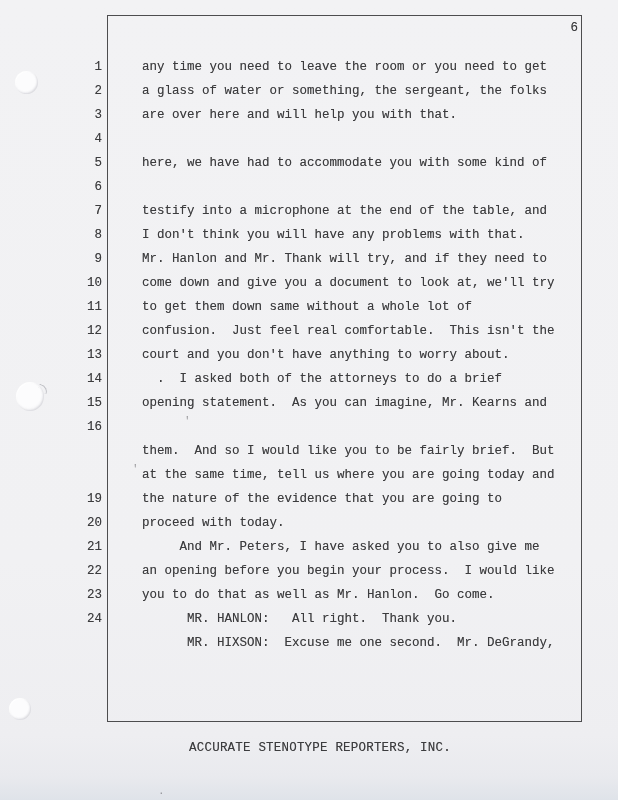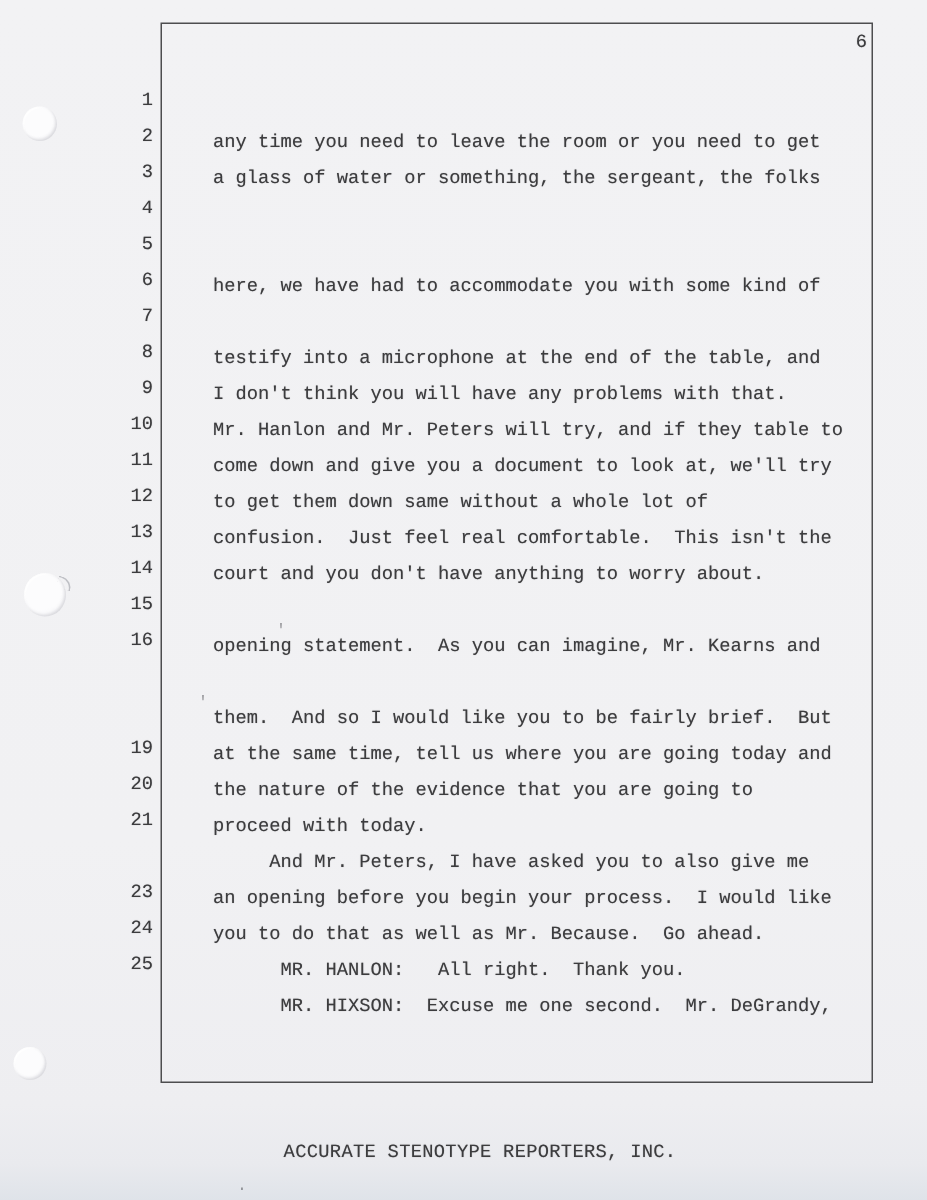--- a/index.html
+++ b/index.html
@@ -30,32 +30,30 @@
   .row{position:relative;height:24px;line-height:24px;font-size:12.5px;}
   .lineno{
     position:absolute;left:0;width:102px;
     text-align:right;
     text-shadow:0 0 .6px rgba(60,60,62,.5);
   }
   .ltext{
     position:absolute;left:142px;
     white-space:pre;
     text-shadow:0 0 .6px rgba(60,60,62,.5);
-    margin-top:28px;
   }
   .footer{
     position:absolute;
     top:741px;left:0;width:100%;
     padding-left:22px;
     box-sizing:border-box;
     text-align:center;
     font-size:12.5px;
     letter-spacing:.2px;
     text-shadow:0 0 .6px rgba(60,60,62,.5);
-    margin-top:20px;
   }
   
   .punch{
     position:absolute;border-radius:50%;
     background:radial-gradient(circle at 42% 38%,#fcfcfd 55%,#f7f7f9 72%,#eeeef1 100%);
     box-shadow:inset -1px -1px 2px rgba(140,140,150,.28), inset 1px 1px 1px rgba(255,255,255,.9);
   }
   .punch-top{left:15px;top:71px;width:23px;height:23px;}
   .punch-mid{left:16px;top:382px;width:28px;height:29px;}
   .punch-mid::after{ 
@@ -88,20 +86,21 @@
       <div class="row">
         <span class="lineno">1</span>
         <span class="ltext">any time you need to leave the room or you need to get</span>
       </div>
       <div class="row">
         <span class="lineno">2</span>
         <span class="ltext">a glass of water or something, the sergeant, the folks</span>
       </div>
       <div class="row">
         <span class="lineno">3</span>
+        <span class="ltext">are over here and will help you with that.</span>
       </div>
       <div class="row">
         <span class="lineno">4</span>
       </div>
       <div class="row">
         <span class="lineno">5</span>
         <span class="ltext">here, we have had to accommodate you with some kind of</span>
       </div>
       <div class="row">
         <span class="lineno">6</span>
@@ -109,40 +108,41 @@
       <div class="row">
         <span class="lineno">7</span>
         <span class="ltext">testify into a microphone at the end of the table, and</span>
       </div>
       <div class="row">
         <span class="lineno">8</span>
         <span class="ltext">I don't think you will have any problems with that.</span>
       </div>
       <div class="row">
         <span class="lineno">9</span>
-        <span class="ltext">Mr. Hanlon and Mr. Peters will try, and if they table to</span>
+        <span class="ltext">Mr. Hanlon and Mr. Thank will try, and if they need to</span>
       </div>
       <div class="row">
         <span class="lineno">10</span>
         <span class="ltext">come down and give you a document to look at, we'll try</span>
       </div>
       <div class="row">
         <span class="lineno">11</span>
         <span class="ltext">to get them down same without a whole lot of</span>
       </div>
       <div class="row">
         <span class="lineno">12</span>
         <span class="ltext">confusion.  Just feel real comfortable.  This isn't the</span>
       </div>
       <div class="row">
         <span class="lineno">13</span>
         <span class="ltext">court and you don't have anything to worry about.</span>
       </div>
       <div class="row">
         <span class="lineno">14</span>
+        <span class="ltext">  .  I asked both of the attorneys to do a brief</span>
       </div>
       <div class="row">
         <span class="lineno">15</span>
         <span class="ltext">opening statement.  As you can imagine, Mr. Kearns and</span>
       </div>
       <div class="row">
         <span class="lineno">16</span>
       </div>
       <div class="row">
         <span class="ltext">them.  And so I would like you to be fairly brief.  But</span>
@@ -156,32 +156,32 @@
       </div>
       <div class="row">
         <span class="lineno">20</span>
         <span class="ltext">proceed with today.</span>
       </div>
       <div class="row">
         <span class="lineno">21</span>
         <span class="ltext">     And Mr. Peters, I have asked you to also give me</span>
       </div>
       <div class="row">
+        <span class="lineno">22</span>
         <span class="ltext">an opening before you begin your process.  I would like</span>
       </div>
       <div class="row">
         <span class="lineno">23</span>
-        <span class="ltext">you to do that as well as Mr. Because.  Go ahead.</span>
+        <span class="ltext">you to do that as well as Mr. Hanlon.  Go come.</span>
       </div>
       <div class="row">
         <span class="lineno">24</span>
         <span class="ltext">      MR. HANLON:   All right.  Thank you.</span>
       </div>
       <div class="row">
-        <span class="lineno">25</span>
         <span class="ltext">      MR. HIXSON:  Excuse me one second.  Mr. DeGrandy,</span>
       </div>
     </div>
 
   <div class="footer">ACCURATE STENOTYPE REPORTERS, INC.</div>
 
   <div id="artifacts">
       <span class="artifact" style="left: 184px; top: 416px;">'</span>
       <span class="artifact" style="left: 132px; top: 464px;">'</span>
       <span class="artifact" style="left: 158px; top: 786px;">.</span>

